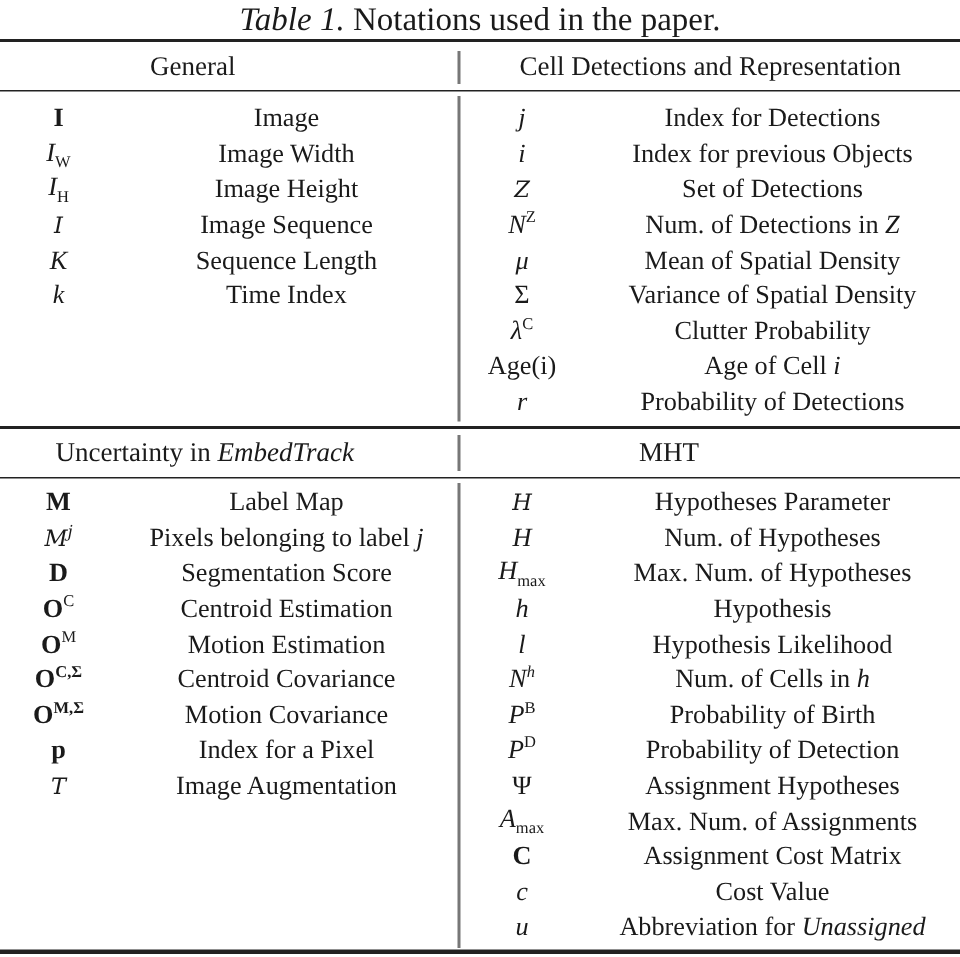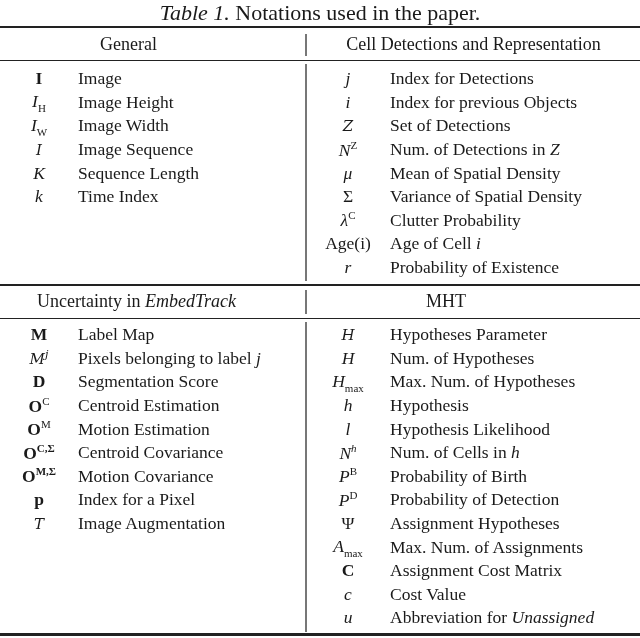--- a/index.html
+++ b/index.html
@@ -29,21 +29,21 @@
     .sym {
       text-align: center; font-family: "Liberation Serif", "DejaVu Serif", serif;
       white-space: nowrap;
     }
     .sym.it { font-style: italic; }
     .sym.bf { font-weight: bold; }
     .sym.cal { font-style: italic; font-family: "DejaVu Serif", serif; font-size: 15px; }
     .sym sup, .sym sub { font-style: normal; font-size: 11px; font-weight: normal; }
     .sym sup.it, .sym sub.it { font-style: italic; }
     .sym sup.bf { font-weight: bold; }
-    .desc { text-align: left; white-space: nowrap; }
+    .desc { text-align: center; white-space: nowrap; }
     .desc .itx { font-style: italic; }
 
     .left .sym { width: 78px; }
     .left .desc { width: 226px; }
     .right .sym { width: 84px; }
     .right .desc { width: 250px; }
   </style>
 </head>
 <body>
 
@@ -74,28 +74,28 @@
 <div class="hdr" style="left:307px;top:286px;width:278px;">
   <span>MHT</span>
 </div>
 
 <div class="col left" id="col-general" style="left:0;top:67px;">
     <div class="row">
       <div class="sym bf"><span>I</span></div>
       <div class="desc">Image</div>
     </div>
     <div class="row">
+      <div class="sym it"><span>I</span><sub>W</sub></div>
+      <div class="desc">Image Width</div>
+    </div>
+    <div class="row">
       <div class="sym it"><span>I</span><sub>H</sub></div>
       <div class="desc">Image Height</div>
     </div>
     <div class="row">
-      <div class="sym it"><span>I</span><sub>W</sub></div>
-      <div class="desc">Image Width</div>
-    </div>
-    <div class="row">
       <div class="sym cal"><span>I</span></div>
       <div class="desc">Image Sequence</div>
     </div>
     <div class="row">
       <div class="sym it"><span>K</span></div>
       <div class="desc">Sequence Length</div>
     </div>
     <div class="row">
       <div class="sym it"><span>k</span></div>
       <div class="desc">Time Index</div>
@@ -129,21 +129,21 @@
     <div class="row">
       <div class="sym it"><span>λ</span><sup>C</sup></div>
       <div class="desc">Clutter Probability</div>
     </div>
     <div class="row">
       <div class="sym"><span>Age(i)</span></div>
       <div class="desc">Age of Cell <span class="itx">i</span></div>
     </div>
     <div class="row">
       <div class="sym it"><span>r</span></div>
-      <div class="desc">Probability of Existence</div>
+      <div class="desc">Probability of Detections</div>
     </div>
   </div>
 <div class="col left" id="col-unc" style="left:0;top:323px;">
     <div class="row">
       <div class="sym bf"><span>M</span></div>
       <div class="desc">Label Map</div>
     </div>
     <div class="row">
       <div class="sym cal"><span>M</span><sup class="it">j</sup></div>
       <div class="desc">Pixels belonging to label <span class="itx">j</span></div>

